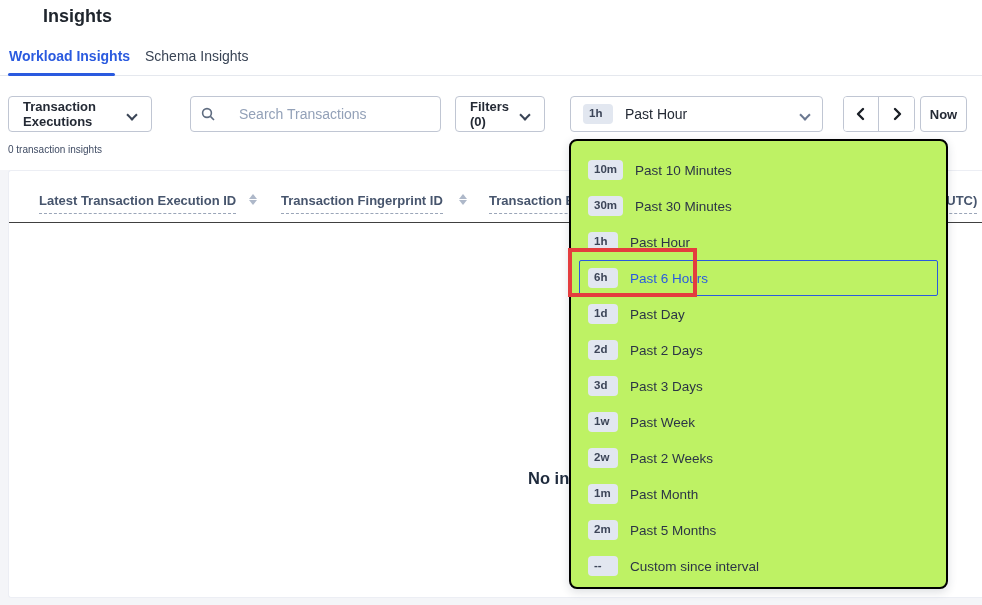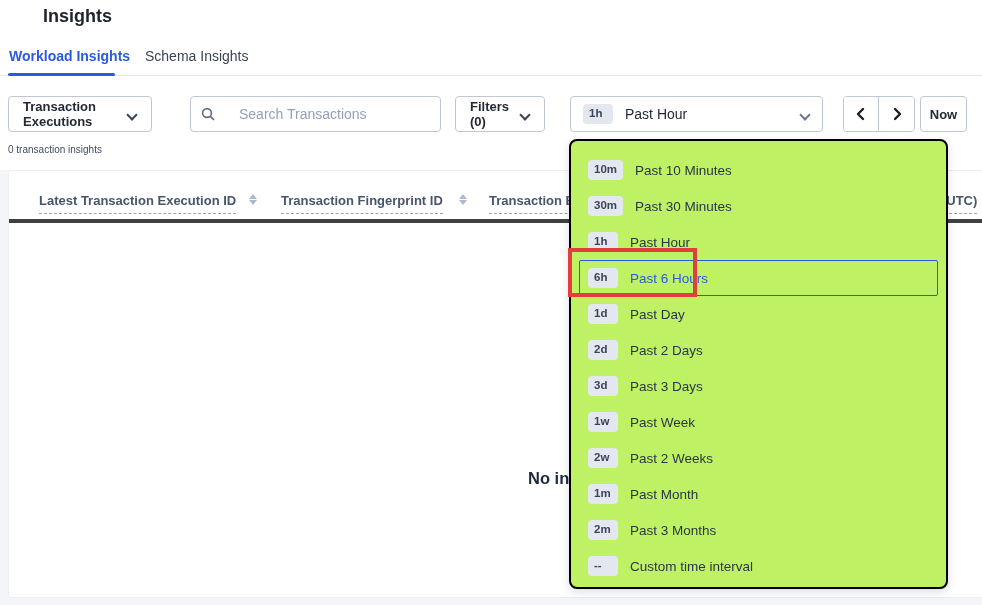--- a/index.html
+++ b/index.html
@@ -61,21 +61,21 @@
   .arrow-btn { width:36px; height:34px; display:flex; align-items:center; justify-content:center; cursor:pointer; background:#fff; }
   .arrow-btn:first-child { border-right:1px solid #c0c6d3; }
   .btn-now { left:920px; width:47px; font-weight:bold; }
   .summary-text { position:absolute; left:8px; top:144px; font-size:10px; color:#3f4b63; }
   
   .card {
     position:absolute; left:8px; top:170px; width:974px; height:428px;
     background:#fff; border:1px solid #eceef4; border-right:none; border-radius:3px 0 0 3px;
     z-index:1;
   }
-  .thead { position:absolute; left:0; top:0; width:974px; height:52px; border-bottom:4px solid #404040; }
+  .thead { position:absolute; left:0; top:0; width:974px; height:52px; border-bottom:1px solid #404040; }
   .th {
     position:absolute; top:22px; font-size:13px; font-weight:bold; color:#47556d;
     white-space:nowrap; border-bottom:1px dashed #9aa5b8; padding-bottom:5px; cursor:pointer;
   }
   .th.c1 { left:30px; }
   .th.c2 { left:272px; }
   .th.c3 { left:480px; }
   .th.c4 { left:866px; }
   .sorticon { position:absolute; top:22px; width:10px; height:16px; cursor:pointer; }
   .sorticon.s1 { left:239px; }
@@ -229,22 +229,22 @@
       <span class="item-label">Past 2 Weeks</span>
     </div>
 
     <div class="dd-item">
       <span class="badge">1m</span>
       <span class="item-label">Past Month</span>
     </div>
 
     <div class="dd-item">
       <span class="badge">2m</span>
-      <span class="item-label">Past 3 Months</span>
+      <span class="item-label">Past 5 Months</span>
     </div>
 
     <div class="dd-item">
       <span class="badge">--</span>
-      <span class="item-label">Custom time interval</span>
+      <span class="item-label">Custom since interval</span>
     </div>
   </div>
 
 <div class="red-box"></div>
 
 </body></html>

